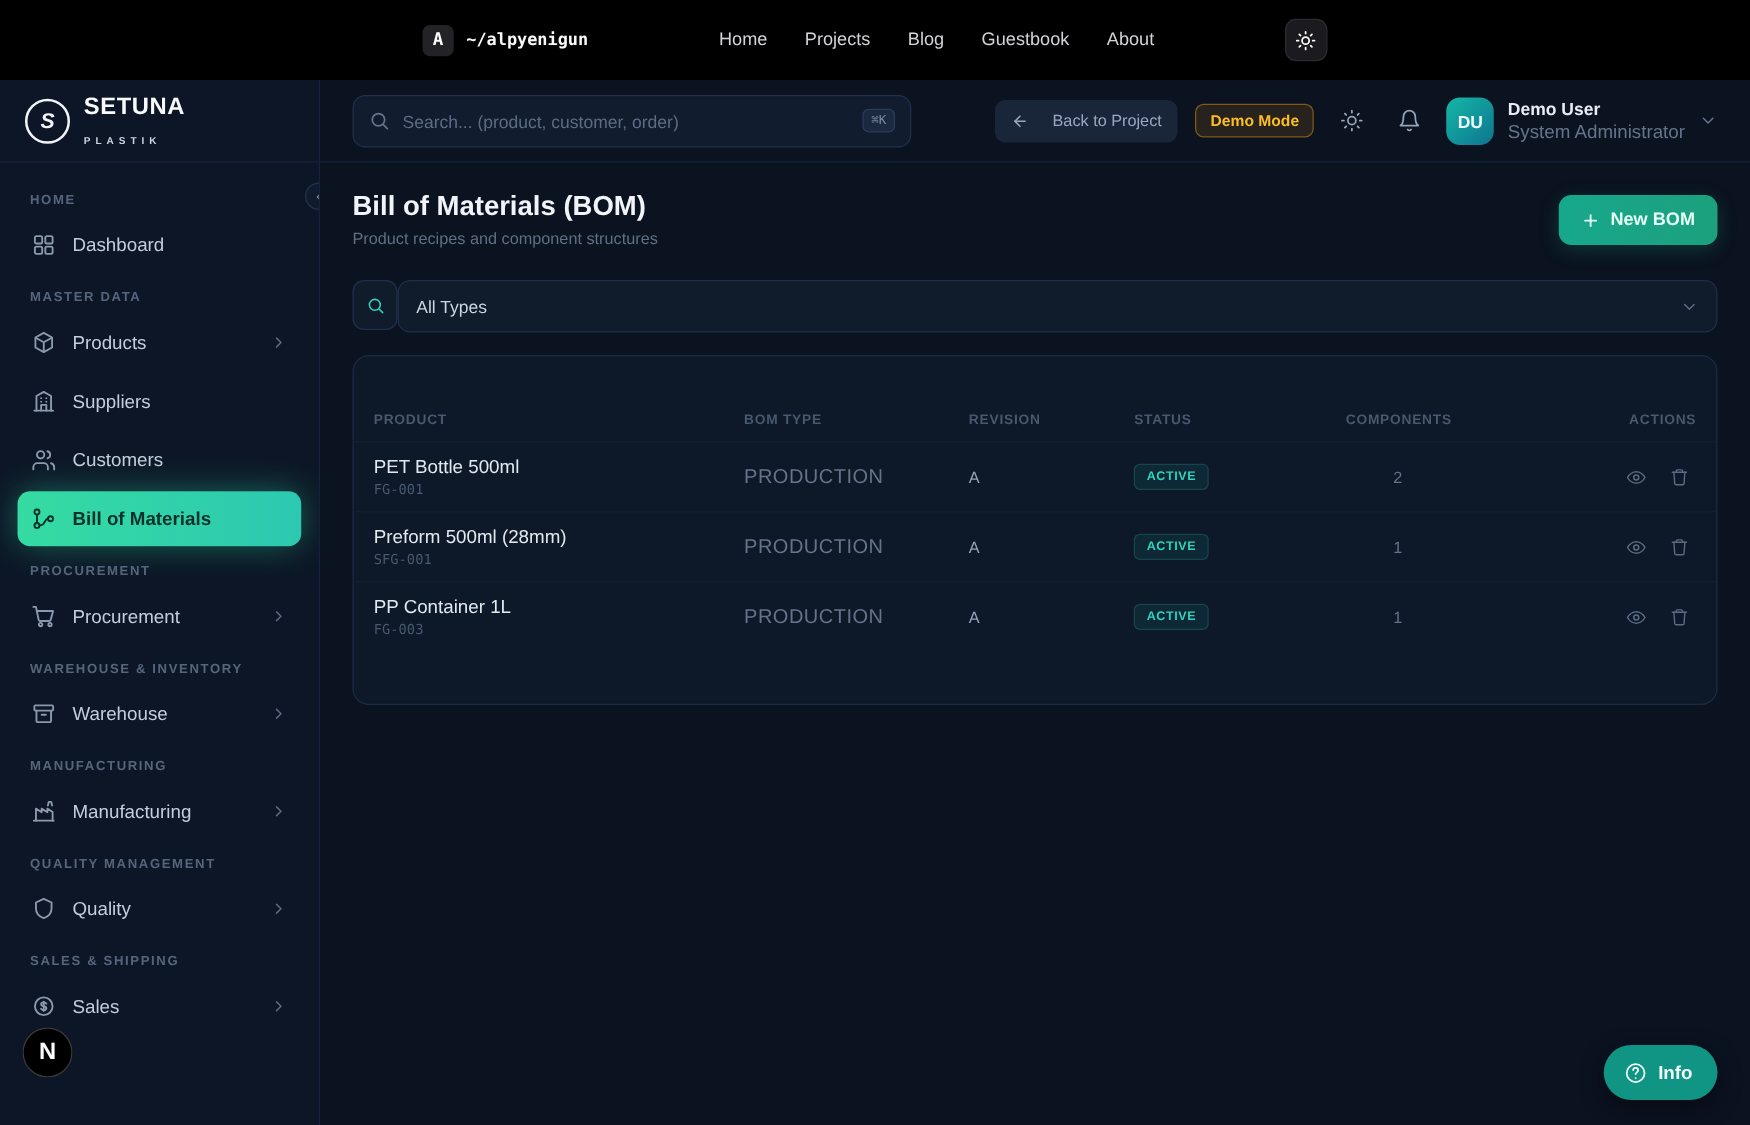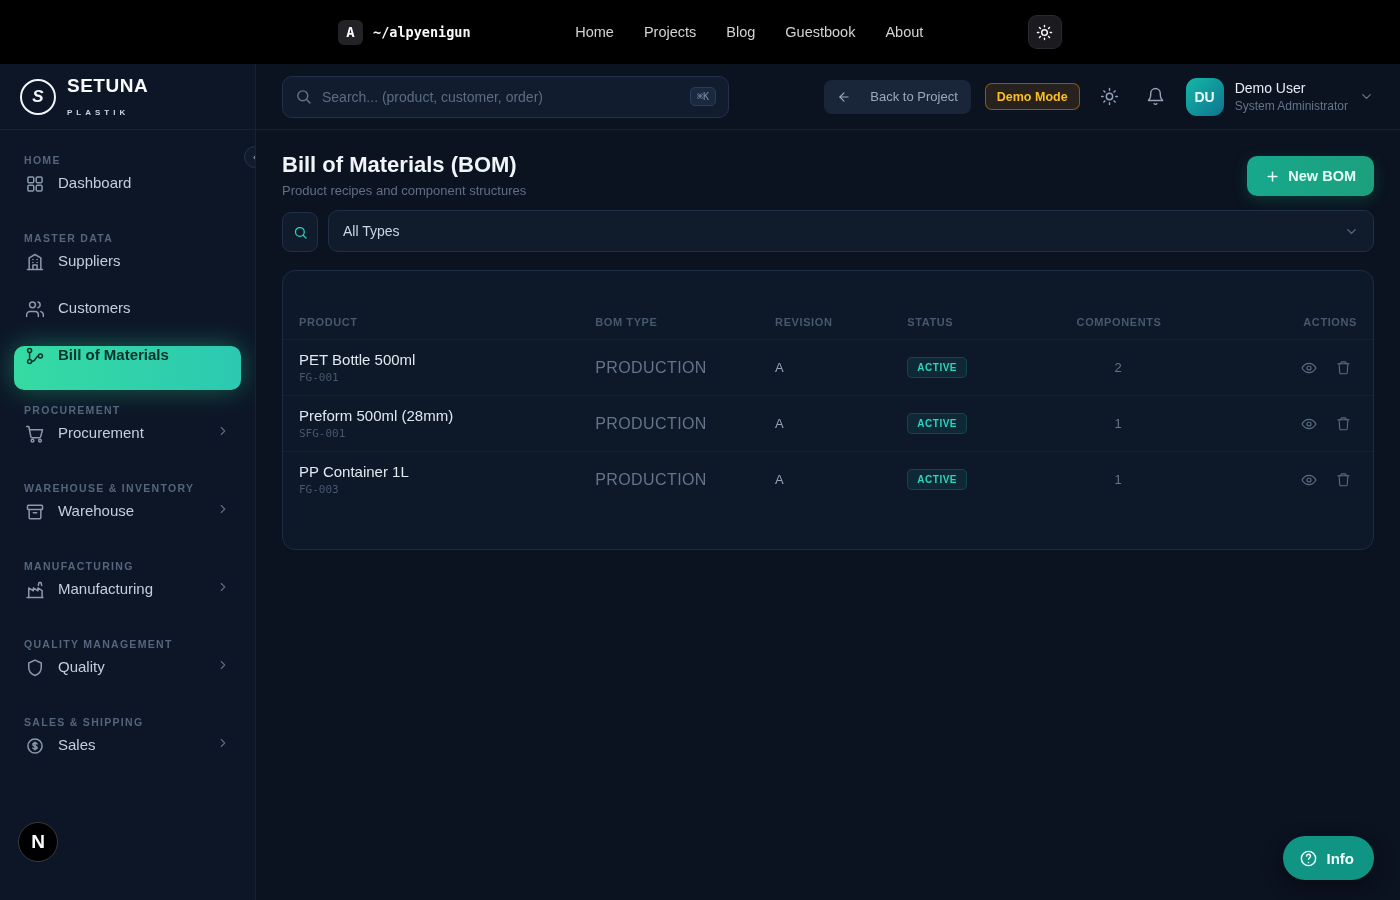--- a/index.html
+++ b/index.html
@@ -34,21 +34,21 @@
   .logo-circle { width: 36px; height: 36px; border-radius: 50%; border: 2px solid #f1f5f9; color: #f1f5f9;
     display: flex; align-items: center; justify-content: center; font-weight: bold; font-size: 17px; font-style: italic; }
   .logo-text .l1 { font-size: 19px; font-weight: 800; color: #f8fafc; letter-spacing: 0.5px; line-height: 1; }
   .logo-text .l2 { font-size: 8px; font-weight: 600; color: #cbd5e1; letter-spacing: 4px; margin-top: 13px; }
   .collapse-btn { position: absolute; top: 82px; right: -11px; width: 22px; height: 22px; border-radius: 50%;
     background: #101b2d; border: 1px solid #24344e; color: #94a3b8; font-size: 12px; line-height: 1;
     display: flex; align-items: center; justify-content: center; cursor: pointer; z-index: 5; }
   .side-nav { padding: 10px 14px 0; }
   .nav-section-title { font-size: 10.5px; font-weight: 700; letter-spacing: 1.3px; color: #55657d;
     margin: 14px 10px 8px; text-transform: uppercase; }
-  .nav-item { height: 44px; display: flex; gap: 13px; padding: 0 11px; border-radius: 10px;
+  .nav-item { height: 44px; display: flex; align-items: center; gap: 13px; padding: 0 11px; border-radius: 10px;
     color: #c3cedd; font-size: 15px; cursor: pointer; margin-bottom: 3px; }
   .nav-item .nav-icon { color: #8b99ad; display: flex; }
   .nav-item .nav-chevron { margin-left: auto; color: #5b6b82; display: flex; }
   .nav-item.active { background: linear-gradient(90deg, #35dba2, #2cc9b1); color: #05312a; font-weight: 700;
     box-shadow: 0 0 26px rgba(45,212,168,.45), 0 4px 14px rgba(0,0,0,.35); }
   .nav-item.active .nav-icon { color: #05312a; }
 
   
   .main { flex: 1; display: flex; flex-direction: column; min-width: 0; }
   .app-header { height: 66px; border-bottom: 1px solid #15233a; display: flex; align-items: center; padding: 0 26px; gap: 12px; flex-shrink: 0; }
@@ -61,34 +61,34 @@
   .hdr-right { margin-left: auto; display: flex; align-items: center; gap: 14px; }
   .back-btn { height: 34px; display: flex; align-items: center; gap: 19px; background: #192539; border: none; border-radius: 8px;
     color: #9aa8bd; font-size: 13px; padding: 0 13px; cursor: pointer; font-family: "Liberation Sans", sans-serif; }
   .demo-badge { height: 27px; display: flex; align-items: center; background: rgba(245,158,11,.12); border: 1px solid rgba(245,158,11,.45);
     border-radius: 7px; color: #fbbf24; font-size: 12.5px; font-weight: 700; padding: 0 11px; }
   .icon-btn { background: transparent; border: none; color: #94a3b8; cursor: pointer; width: 32px; height: 32px;
     display: flex; align-items: center; justify-content: center; }
   .user-cluster { display: flex; align-items: center; gap: 11px; cursor: pointer; }
   .avatar { width: 38px; height: 38px; border-radius: 11px; background: linear-gradient(135deg, #14b8a6, #0e7490);
     color: #ecfeff; font-weight: 700; font-size: 14px; display: flex; align-items: center; justify-content: center; }
-  .user-name { font-size: 14px; font-weight: 400; color: #e8edf4; line-height: 1.2; }
-  .user-role { font-size: 12px; color: #64748b; margin-top: 2px; }
+  .user-name { font-size: 14px; font-weight: 700; color: #e8edf4; line-height: 1.2; }
+  .user-role { font-size: 15px; color: #64748b; margin-top: 2px; }
   .user-chevron { color: #64748b; }
 
   
   .content { padding: 22px 26px; flex: 1; }
   .page-head { display: flex; align-items: flex-start; justify-content: space-between; gap: 48px; }
   .page-title { font-size: 22px; font-weight: 700; color: #f1f5f9; }
   .page-subtitle { font-size: 13px; color: #5f6f85; margin-top: 5px; }
   .new-bom-btn { height: 40px; display: flex; align-items: center; gap: 8px; padding: 0 18px; border: none; border-radius: 10px;
     background: linear-gradient(90deg, #17a88c, #1ca07d); color: #e6fff6; font-size: 14.5px; font-weight: 600; cursor: pointer;
     box-shadow: 0 4px 16px rgba(16,185,129,.22); margin-top: 4px; font-family: "Liberation Sans", sans-serif; }
 
-  .filters { display: flex; align-items: flex-end; gap: 10px; margin-top: 12px; }
+  .filters { display: flex; align-items: flex-start; margin-top: 26px; }
   .filter-search-btn { width: 36px; height: 40px; border-radius: 9px; background: #101b2c; border: 1px solid #202f49;
     color: #2dd4bf; display: flex; align-items: center; justify-content: center; cursor: pointer; }
   .select { flex: 1; height: 42px; background: #101b2c; border: 1px solid #202f49; border-radius: 10px;
     display: flex; align-items: center; justify-content: space-between; padding: 0 14px; color: #cbd5e1; font-size: 14px; cursor: pointer; }
   .select + .select { margin-left: 8px; }
   .select .sel-chevron { color: #5c6c84; }
 
   .card { margin-top: 18px; background: #0d1828; border: 1px solid #1c2b44; border-radius: 13px; padding: 34px 0 42px; }
   .trow { display: grid; grid-template-columns: 28% 17% 12.5% 16% 17.5% 1fr; align-items: center; padding: 0 16px; }
   .trow.thead { height: 34px; }
@@ -166,20 +166,35 @@
               <rect x="3.5" y="3.5" width="7" height="7" rx="1.5"></rect>
               <rect x="13.5" y="3.5" width="7" height="7" rx="1.5"></rect>
               <rect x="3.5" y="13.5" width="7" height="7" rx="1.5"></rect>
               <rect x="13.5" y="13.5" width="7" height="7" rx="1.5"></rect>
             </svg>
         </span>
         <span>Dashboard</span>
       </div>
 
       <div class="nav-section-title">MASTER DATA</div>
+      <div class="nav-item">
+        <span class="nav-icon">
+          <svg width="20" height="20" viewBox="0 0 24 24" fill="none" stroke="currentColor" stroke-width="1.8" stroke-linejoin="round">
+              <path d="M12 2.8l8 4.4v9.6l-8 4.4-8-4.4V7.2z"></path>
+              <path d="M4.2 7.4L12 11.8l7.8-4.4"></path>
+              <path d="M12 21.2V11.8"></path>
+            </svg>
+        </span>
+        <span>Products</span>
+        <span class="nav-chevron">
+          <svg width="14" height="14" viewBox="0 0 24 24" fill="none" stroke="currentColor" stroke-width="2" stroke-linecap="round">
+              <path d="M9 6l6 6-6 6"></path>
+            </svg>
+        </span>
+      </div>
       <div class="nav-item">
         <span class="nav-icon">
           <svg width="20" height="20" viewBox="0 0 24 24" fill="none" stroke="currentColor" stroke-width="1.8" stroke-linejoin="round" stroke-linecap="round">
               <path d="M3 21h18"></path>
               <path d="M5 21V7l7-4 7 4v14"></path>
               <path d="M9.5 21v-5.5h5V21"></path>
               <path d="M9.5 9h.01M14.5 9h.01M9.5 12.5h.01M14.5 12.5h.01"></path>
             </svg>
         </span>
         <span>Suppliers</span>

